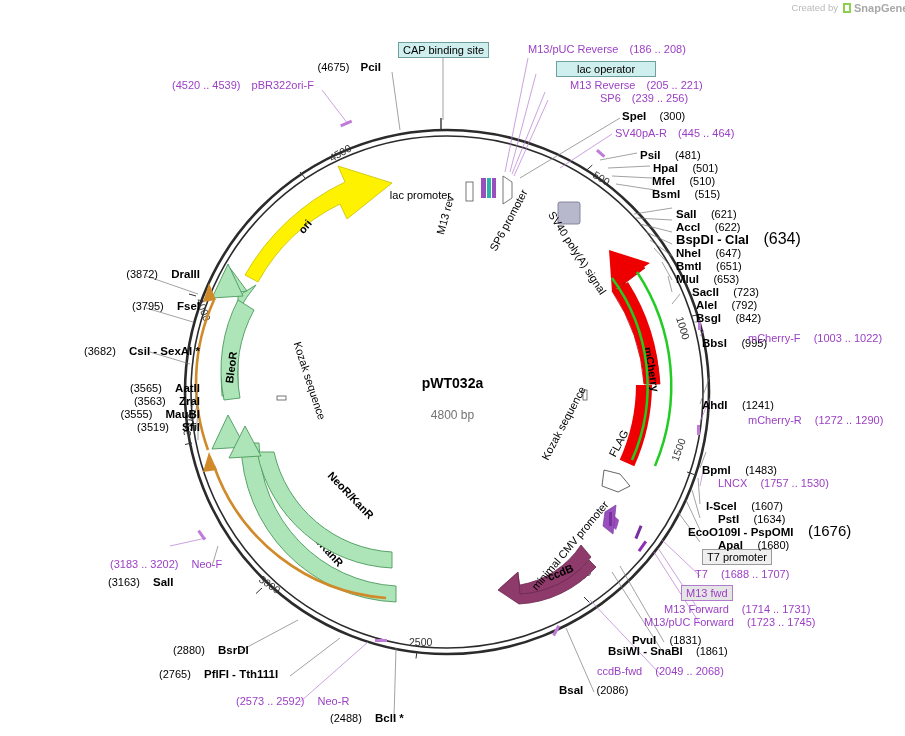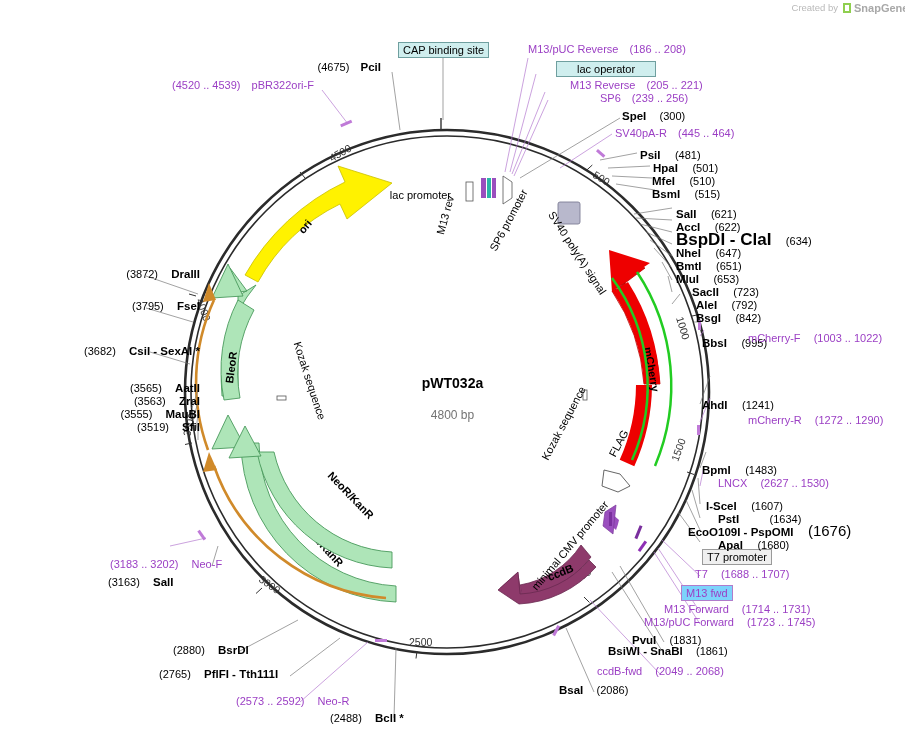--- a/index.html
+++ b/index.html
@@ -290,21 +290,21 @@
     <div style="font-size:14px; font-weight:bold; color:#000;">pWT032a</div>
     <div style="font-size:12px; color:#737373; margin-top:17px;">4800 bp</div>
   </div>
 
   <div style="position:absolute; left:398px; top:42px; background:#cfeeee; border:1px solid #6f9f9f; padding:1px 4px; font-size:11px; color:#000;">CAP binding site</div>
 
   <div style="position:absolute; left:556px; top:61px; background:#cfeeee; border:1px solid #6f9f9f; padding:1px 20px; font-size:11px; color:#000;">lac operator</div>
 
   <div style="position:absolute; left:702px; top:549px; background:#efefef; border:1px solid #9a9a9a; padding:1px 4px; font-size:11px; color:#000;">T7 promoter</div>
 
-  <div style="position:absolute; left:681px; top:585px; background:#7dd3fc; border:1px solid #b07ccb; padding:1px 4px; font-size:11px; color:#9b3fc4;">M13 fwd</div>
+  <div style="position:absolute; left:681px; top:585px; background:#e5e5e5; border:1px solid #b07ccb; padding:1px 4px; font-size:11px; color:#9b3fc4;">M13 fwd</div>
 
   <div style="position:absolute; left:528px; top:43px; font-size:11px; color:#9b3fc4; white-space:nowrap;">
     <span>M13/pUC Reverse</span>
     <span style="margin-left:8px;">(186 .. 208)</span>
   </div>
 
   <div style="position:absolute; left:570px; top:79px; font-size:11px; color:#9b3fc4; white-space:nowrap;">
     <span>M13 Reverse</span>
     <span style="margin-left:8px;">(205 .. 221)</span>
   </div>
@@ -353,22 +353,22 @@
     </div>
     <div style="position:absolute; left:36px; top:59px; white-space:nowrap;">
       <span style="font-size:11.5px; font-weight:bold;">SalI</span>
       <span style="font-size:11px; margin-left:10px;">(621)</span>
     </div>
     <div style="position:absolute; left:36px; top:72px; white-space:nowrap;">
       <span style="font-size:11.5px; font-weight:bold;">AccI</span>
       <span style="font-size:11px; margin-left:10px;">(622)</span>
     </div>
     <div style="position:absolute; left:36px; top:85px; white-space:nowrap;">
-      <span style="font-size:17px; font-weight:bold;">BspDI  -  ClaI</span>
-      <span style="font-size:11px; margin-left:10px;">(634)</span>
+      <span style="font-size:13px; font-weight:bold;">BspDI  -  ClaI</span>
+      <span style="font-size:16px; margin-left:10px;">(634)</span>
     </div>
     <div style="position:absolute; left:36px; top:98px; white-space:nowrap;">
       <span style="font-size:11.5px; font-weight:bold;">NheI</span>
       <span style="font-size:11px; margin-left:10px;">(647)</span>
     </div>
     <div style="position:absolute; left:36px; top:111px; white-space:nowrap;">
       <span style="font-size:11.5px; font-weight:bold;">BmtI</span>
       <span style="font-size:11px; margin-left:10px;">(651)</span>
     </div>
     <div style="position:absolute; left:36px; top:124px; white-space:nowrap;">
@@ -398,21 +398,21 @@
     <div style="position:absolute; left:62px; top:315px; white-space:nowrap;">
       <span style="font-size:11.5px; font-weight:bold;">BpmI</span>
       <span style="font-size:11px; margin-left:10px;">(1483)</span>
     </div>
     <div style="position:absolute; left:66px; top:351px; white-space:nowrap;">
       <span style="font-size:11.5px; font-weight:bold;">I-SceI</span>
       <span style="font-size:11px; margin-left:10px;">(1607)</span>
     </div>
     <div style="position:absolute; left:78px; top:364px; white-space:nowrap;">
       <span style="font-size:11.5px; font-weight:bold;">PstI</span>
-      <span style="font-size:11px; margin-left:26px;text-align:center;">(1634)</span>
+      <span style="font-size:11px; margin-left:10px;text-align:center;">(1634)</span>
     </div>
     <div style="position:absolute; left:48px; top:377px; white-space:nowrap;">
       <span style="font-size:11.5px; font-weight:bold;">EcoO109I  -  PspOMI</span>
       <span style="font-size:15px; margin-left:10px;">(1676)</span>
     </div>
     <div style="position:absolute; left:78px; top:390px; white-space:nowrap;">
       <span style="font-size:11.5px; font-weight:bold;">ApaI</span>
       <span style="font-size:11px; margin-left:10px;">(1680)</span>
     </div>
   </div>
@@ -422,21 +422,21 @@
     <span style="margin-left:10px;">(1003 .. 1022)</span>
   </div>
 
   <div style="position:absolute; left:748px; top:414px; font-size:11px; color:#9b3fc4; white-space:nowrap;">
     <span>mCherry-R</span>
     <span style="margin-left:10px;">(1272 .. 1290)</span>
   </div>
 
   <div style="position:absolute; left:718px; top:477px; font-size:11px; color:#9b3fc4; white-space:nowrap;">
     <span>LNCX</span>
-    <span style="margin-left:10px;">(2627 .. 1530)</span>
+    <span style="margin-left:10px;">(1757 .. 1530)</span>
   </div>
 
   <div style="position:absolute; left:695px; top:568px; font-size:11px; color:#9b3fc4; white-space:nowrap;">
     <span>T7</span>
     <span style="margin-left:10px;">(1688 .. 1707)</span>
   </div>
 
   <div style="position:absolute; left:664px; top:603px; font-size:11px; color:#9b3fc4; white-space:nowrap;">
     <span>M13 Forward</span>
     <span style="margin-left:10px;">(1714 .. 1731)</span>

